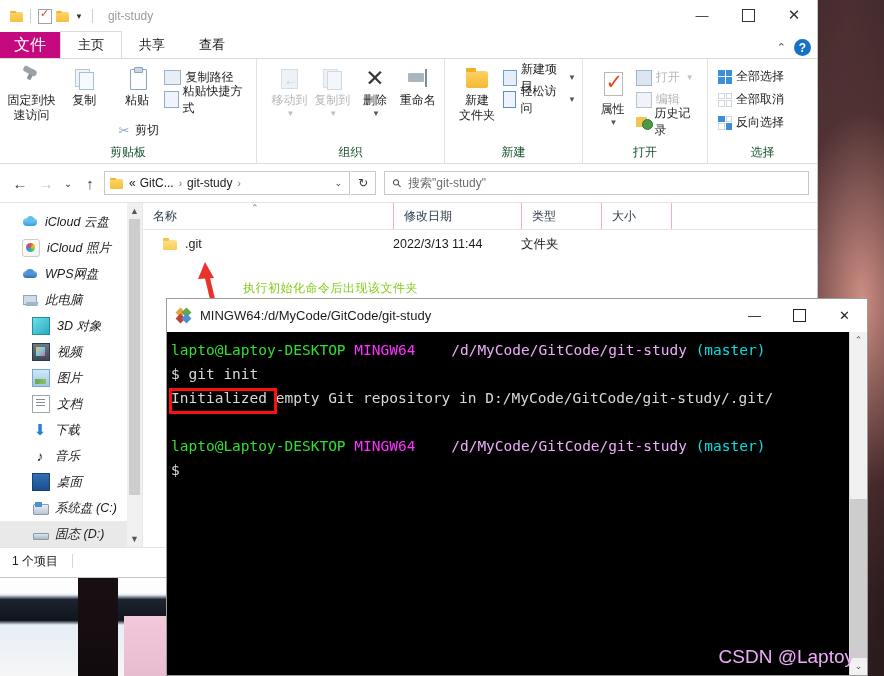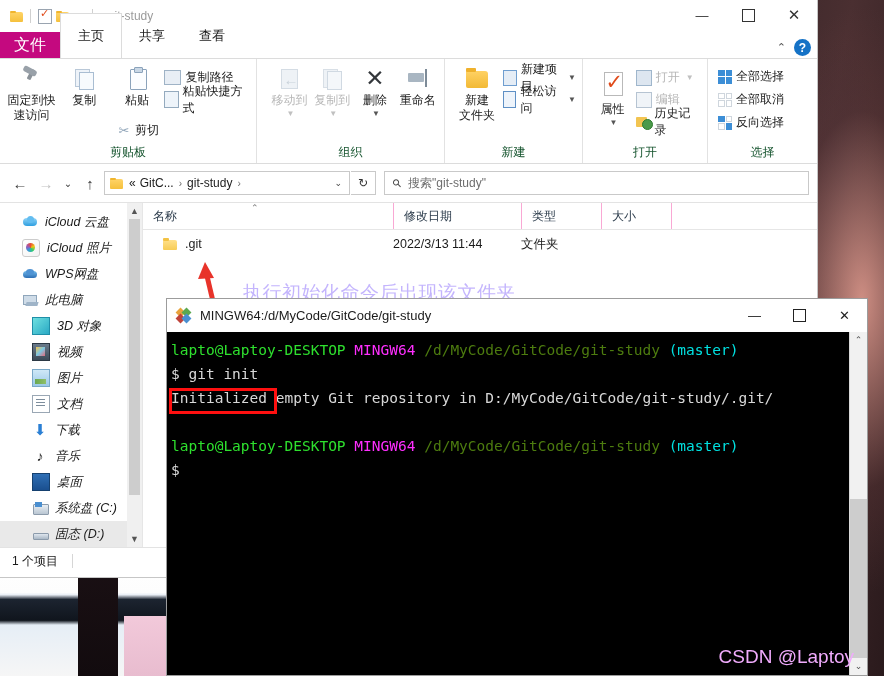--- a/index.html
+++ b/index.html
@@ -39,21 +39,21 @@
   .prop-ico{width:12px;height:13px;border:1px solid #9aa4b0;background:#fff;position:relative;}
   .prop-ico:after{content:"✓";position:absolute;left:1px;top:-3px;font-size:11px;color:#e04a1a;font-weight:bold;}
   .qat-caret{font-size:8px;color:#333;padding:0 2px;}
   .win-title{font-size:12px;color:#9b9b9b;margin-left:8px;}
   .wincontrols{position:absolute;right:0;top:0;display:flex;}
   .wc{width:46px;height:30px;display:flex;align-items:center;justify-content:center;font-size:13px;color:#333;}
   .wc:last-child{font-size:15px;}
 
   
   .tabstrip{height:26px;display:flex;align-items:flex-end;background:#fff;position:relative;}
-  .tab{height:26px;padding:9px 17px;display:flex;align-items:center;font-size:13px;color:#1b1b1b;}
+  .tab{height:26px;padding:0 17px;display:flex;align-items:center;font-size:13px;color:#1b1b1b;}
   .tab.file{background:#c4097f;color:#fff;font-size:16px;padding:0 14px;height:26px;}
   .tab.active{border:1px solid #dcdcdc;border-bottom:1px solid #fff;background:#fff;position:relative;top:1px;}
   .ribbon-right{position:absolute;right:6px;bottom:2px;display:flex;align-items:center;gap:8px;}
   .chev-up{font-size:11px;color:#555;}
   .helpbtn{width:17px;height:17px;border-radius:50%;background:#1572c6;color:#fff;font-size:12px;
     display:flex;align-items:center;justify-content:center;font-weight:bold;}
 
   
   .ribbon{height:106px;border-top:1px solid #dcdcdc;border-bottom:1px solid #dcdcdc;
     background:#fff;display:flex;position:relative;box-sizing:border-box;}
@@ -189,42 +189,42 @@
   .fl-folder{width:14px;height:12px;position:relative;flex:0 0 14px;}
   .fl-folder:before{content:"";position:absolute;left:0;top:2px;width:14px;height:10px;
     background:linear-gradient(180deg,#ffe08a 0%,#f7cc55 100%);border-radius:1px 2px 1px 1px;}
   .fl-folder:after{content:"";position:absolute;left:0;top:0;width:6px;height:3px;background:#f3c244;border-radius:1px;}
 
   .statusbar{height:26px;border-top:1px solid #e3e3e3;display:flex;align-items:center;background:#fff;}
   .status-text{font-size:12px;color:#1b1b1b;padding-left:12px;}
   .status-div{width:1px;height:14px;background:#d6d6d6;margin-left:14px;}
 
   
-  #annot-text{position:absolute;left:243px;top:280px;font-size:19px;color:#c4b5fd;white-space:nowrap;
+  #annot-text{position:absolute;left:243px;top:280px;font-size:12px;color:#84cc16;white-space:nowrap;
     letter-spacing:.5px;z-index:40;}
   #annot-arrow{position:absolute;left:196px;top:262px;width:28px;height:52px;z-index:40;}
 
   
   #terminal{position:absolute;left:166px;top:298px;width:702px;height:378px;
     background:#000;border:1px solid #9c9c9c;box-sizing:border-box;box-shadow:0 0 0 0 rgba(0,0,0,.2);z-index:50;}
   .t-title{height:33px;background:#fff;display:flex;align-items:center;position:relative;}
   .t-ico{width:16px;height:16px;margin-left:9px;position:relative;flex:0 0 16px;}
   .t-ico:before{content:"";position:absolute;left:1px;top:1px;width:7px;height:7px;background:#e8a33d;transform:rotate(45deg);}
   .t-ico:after{content:"";position:absolute;left:7px;top:7px;width:7px;height:7px;background:#4a8fd0;transform:rotate(45deg);}
   .t-ico i{position:absolute;left:7px;top:1px;width:7px;height:7px;background:#5ba84f;transform:rotate(45deg);}
   .t-ico u{position:absolute;left:1px;top:7px;width:7px;height:7px;background:#c0433a;transform:rotate(45deg);}
   .t-name{font-size:13px;color:#1b1b1b;margin-left:8px;}
   .t-ctrls{position:absolute;right:0;top:0;display:flex;}
   .t-wc{width:45px;height:33px;display:flex;align-items:center;justify-content:center;font-size:13px;color:#222;}
   .t-body{position:relative;height:343px;background:#000;overflow:hidden;}
   .t-lines{padding:6px 0 0 4px;font-family:"DejaVu Sans Mono","Liberation Mono",monospace;font-size:14.5px;line-height:24px;
     white-space:pre;}
   .c-user{color:#2ee02e;}
   .c-host{color:#ff2fff;}
-  .c-path{color:#4d7c0f;}
+  .c-path{color:#f0abfc;margin-left:27px;}
   .c-branch{color:#00e0e0;}
   .c-white{color:#d8d8d8;}
   .t-hl{position:absolute;left:2px;top:56px;width:108px;height:26px;border:3px solid #ff1010;box-sizing:border-box;z-index:3;}
   .t-scroll{position:absolute;right:0;top:0;width:17px;height:343px;background:#f1f1f1;
     display:flex;flex-direction:column;align-items:center;border-left:1px solid #d9d9d9;}
   .t-scroll .arr{height:17px;font-size:9px;color:#505050;line-height:17px;}
   .t-scroll .track{flex:1;width:17px;position:relative;}
   .t-scroll .thumb{position:absolute;left:0;top:0;width:17px;height:150px;background:#f1f1f1;}
   .t-scroll .thumb2{position:absolute;left:0;top:150px;width:17px;bottom:0;background:#cdcdcd;}
   #csdn{position:absolute;right:30px;bottom:8px;font-size:19px;color:#f0abfc;z-index:60;

